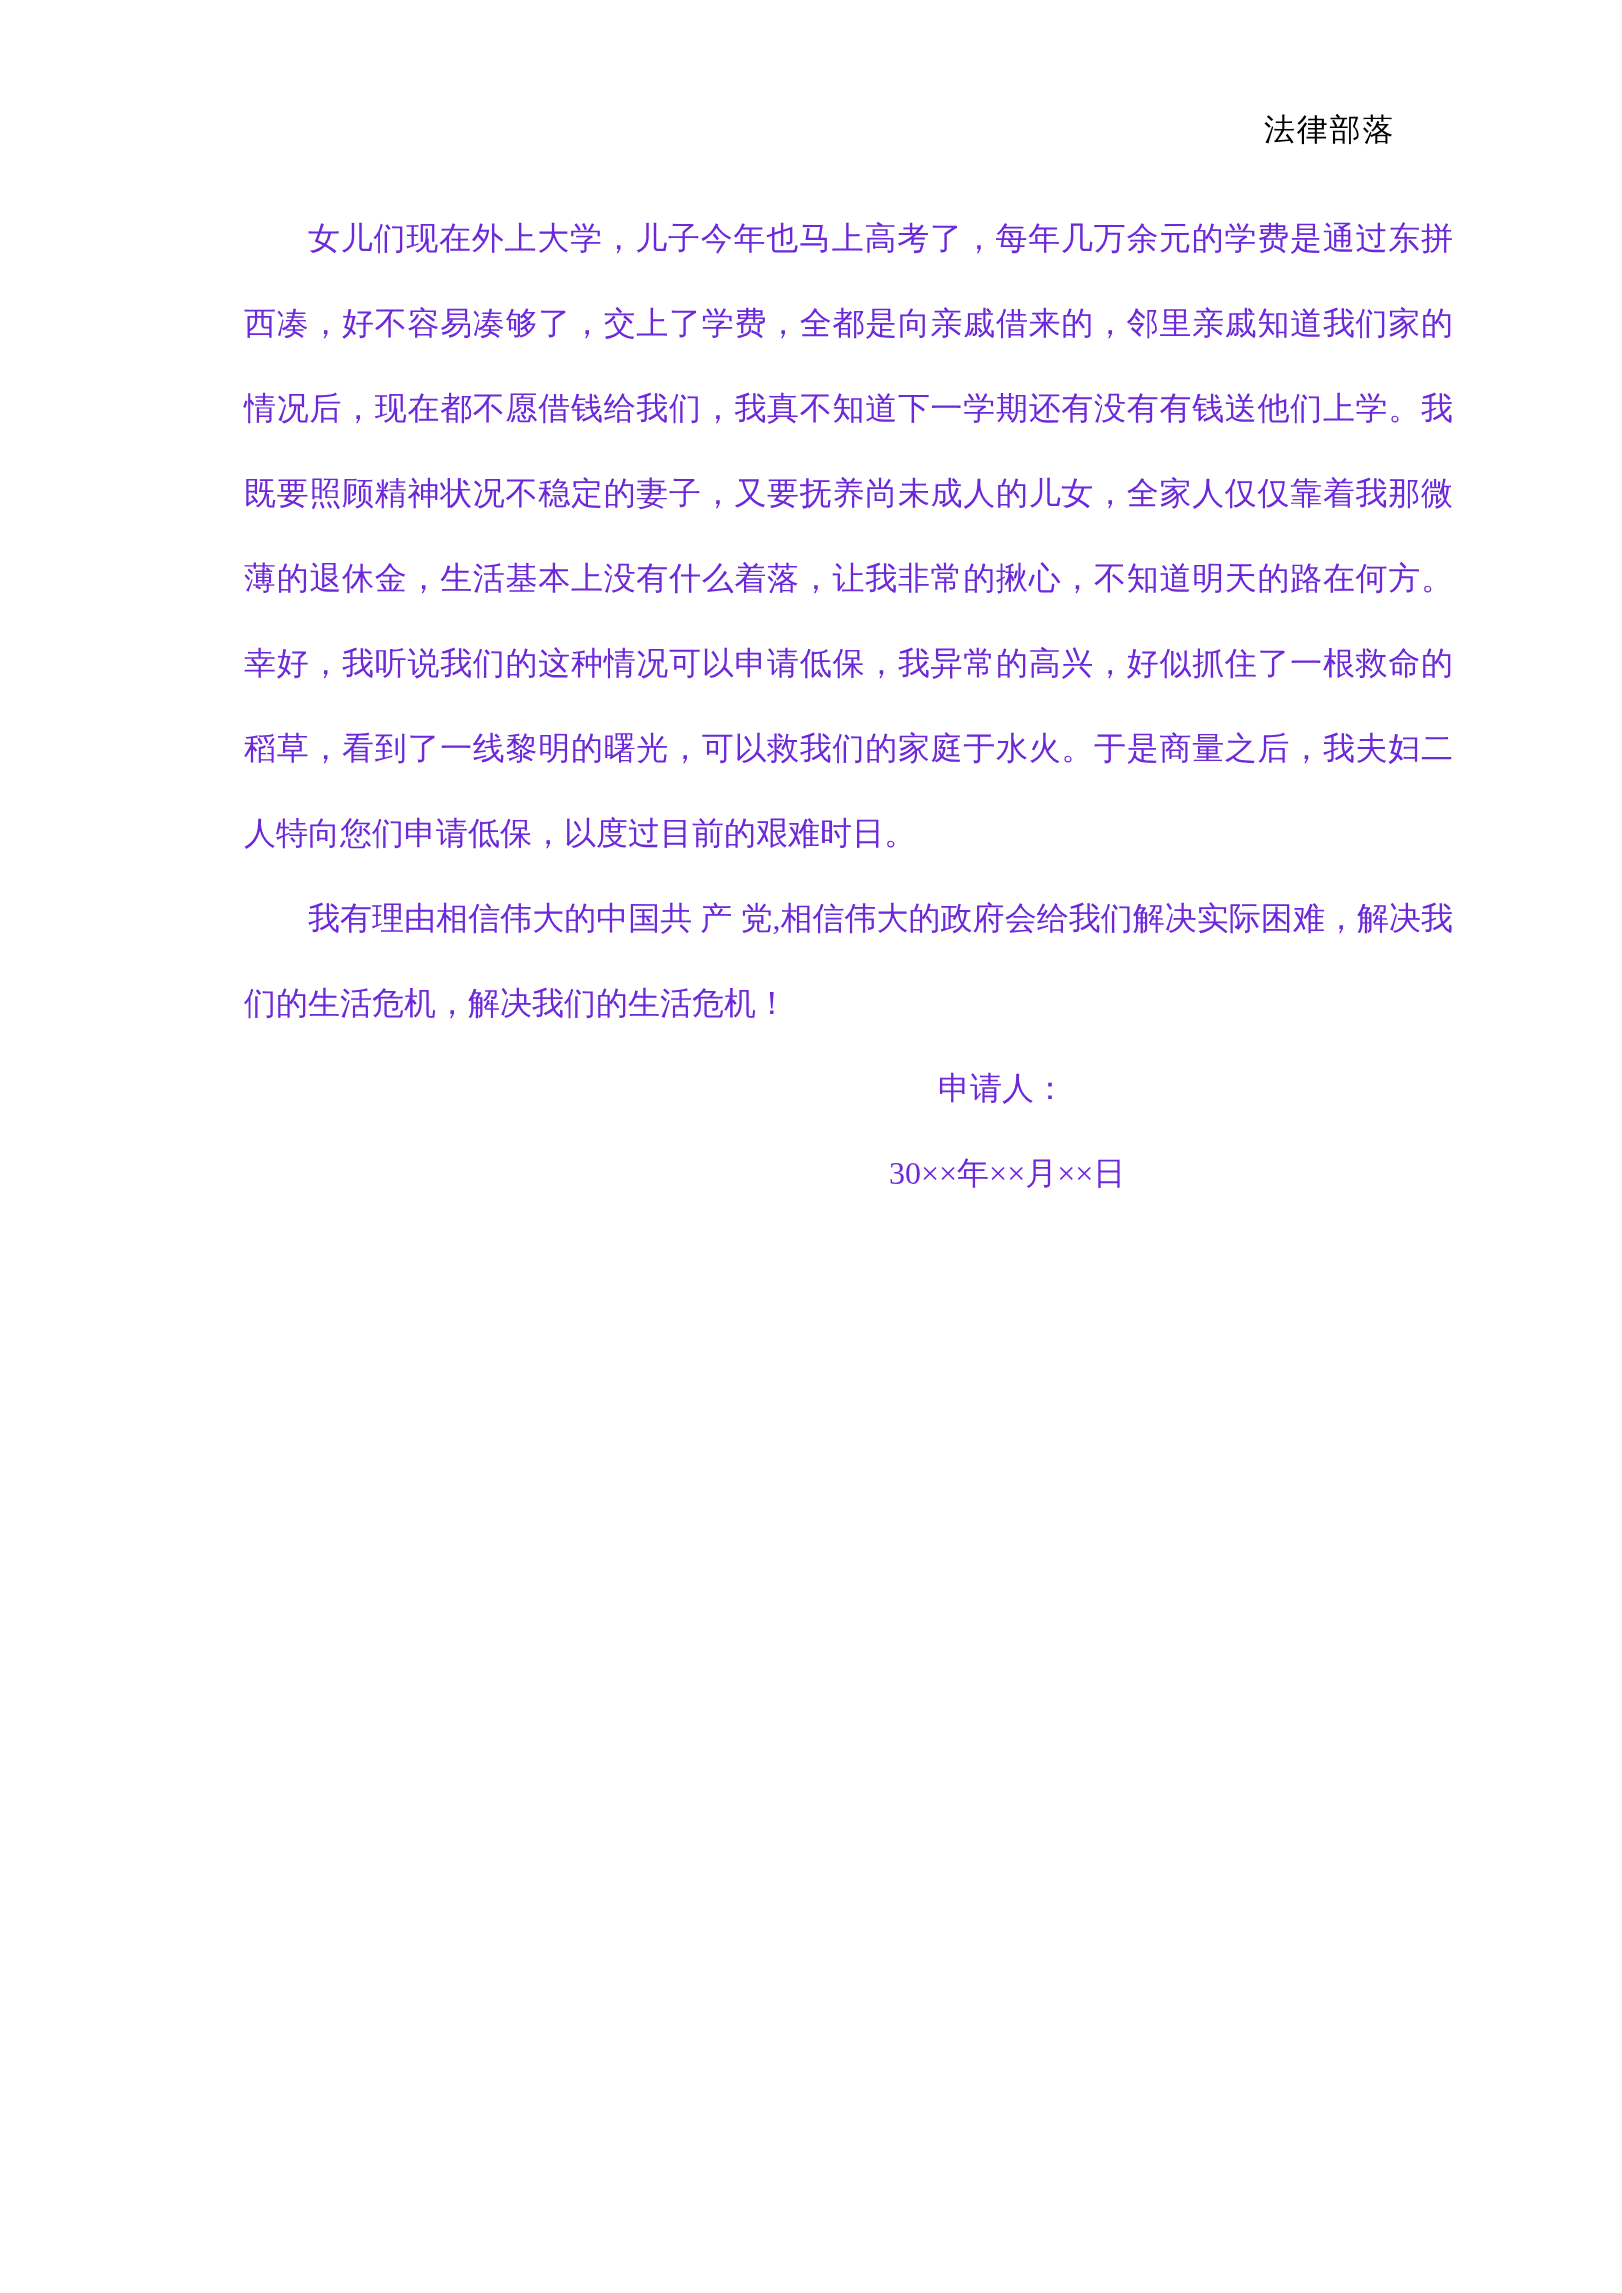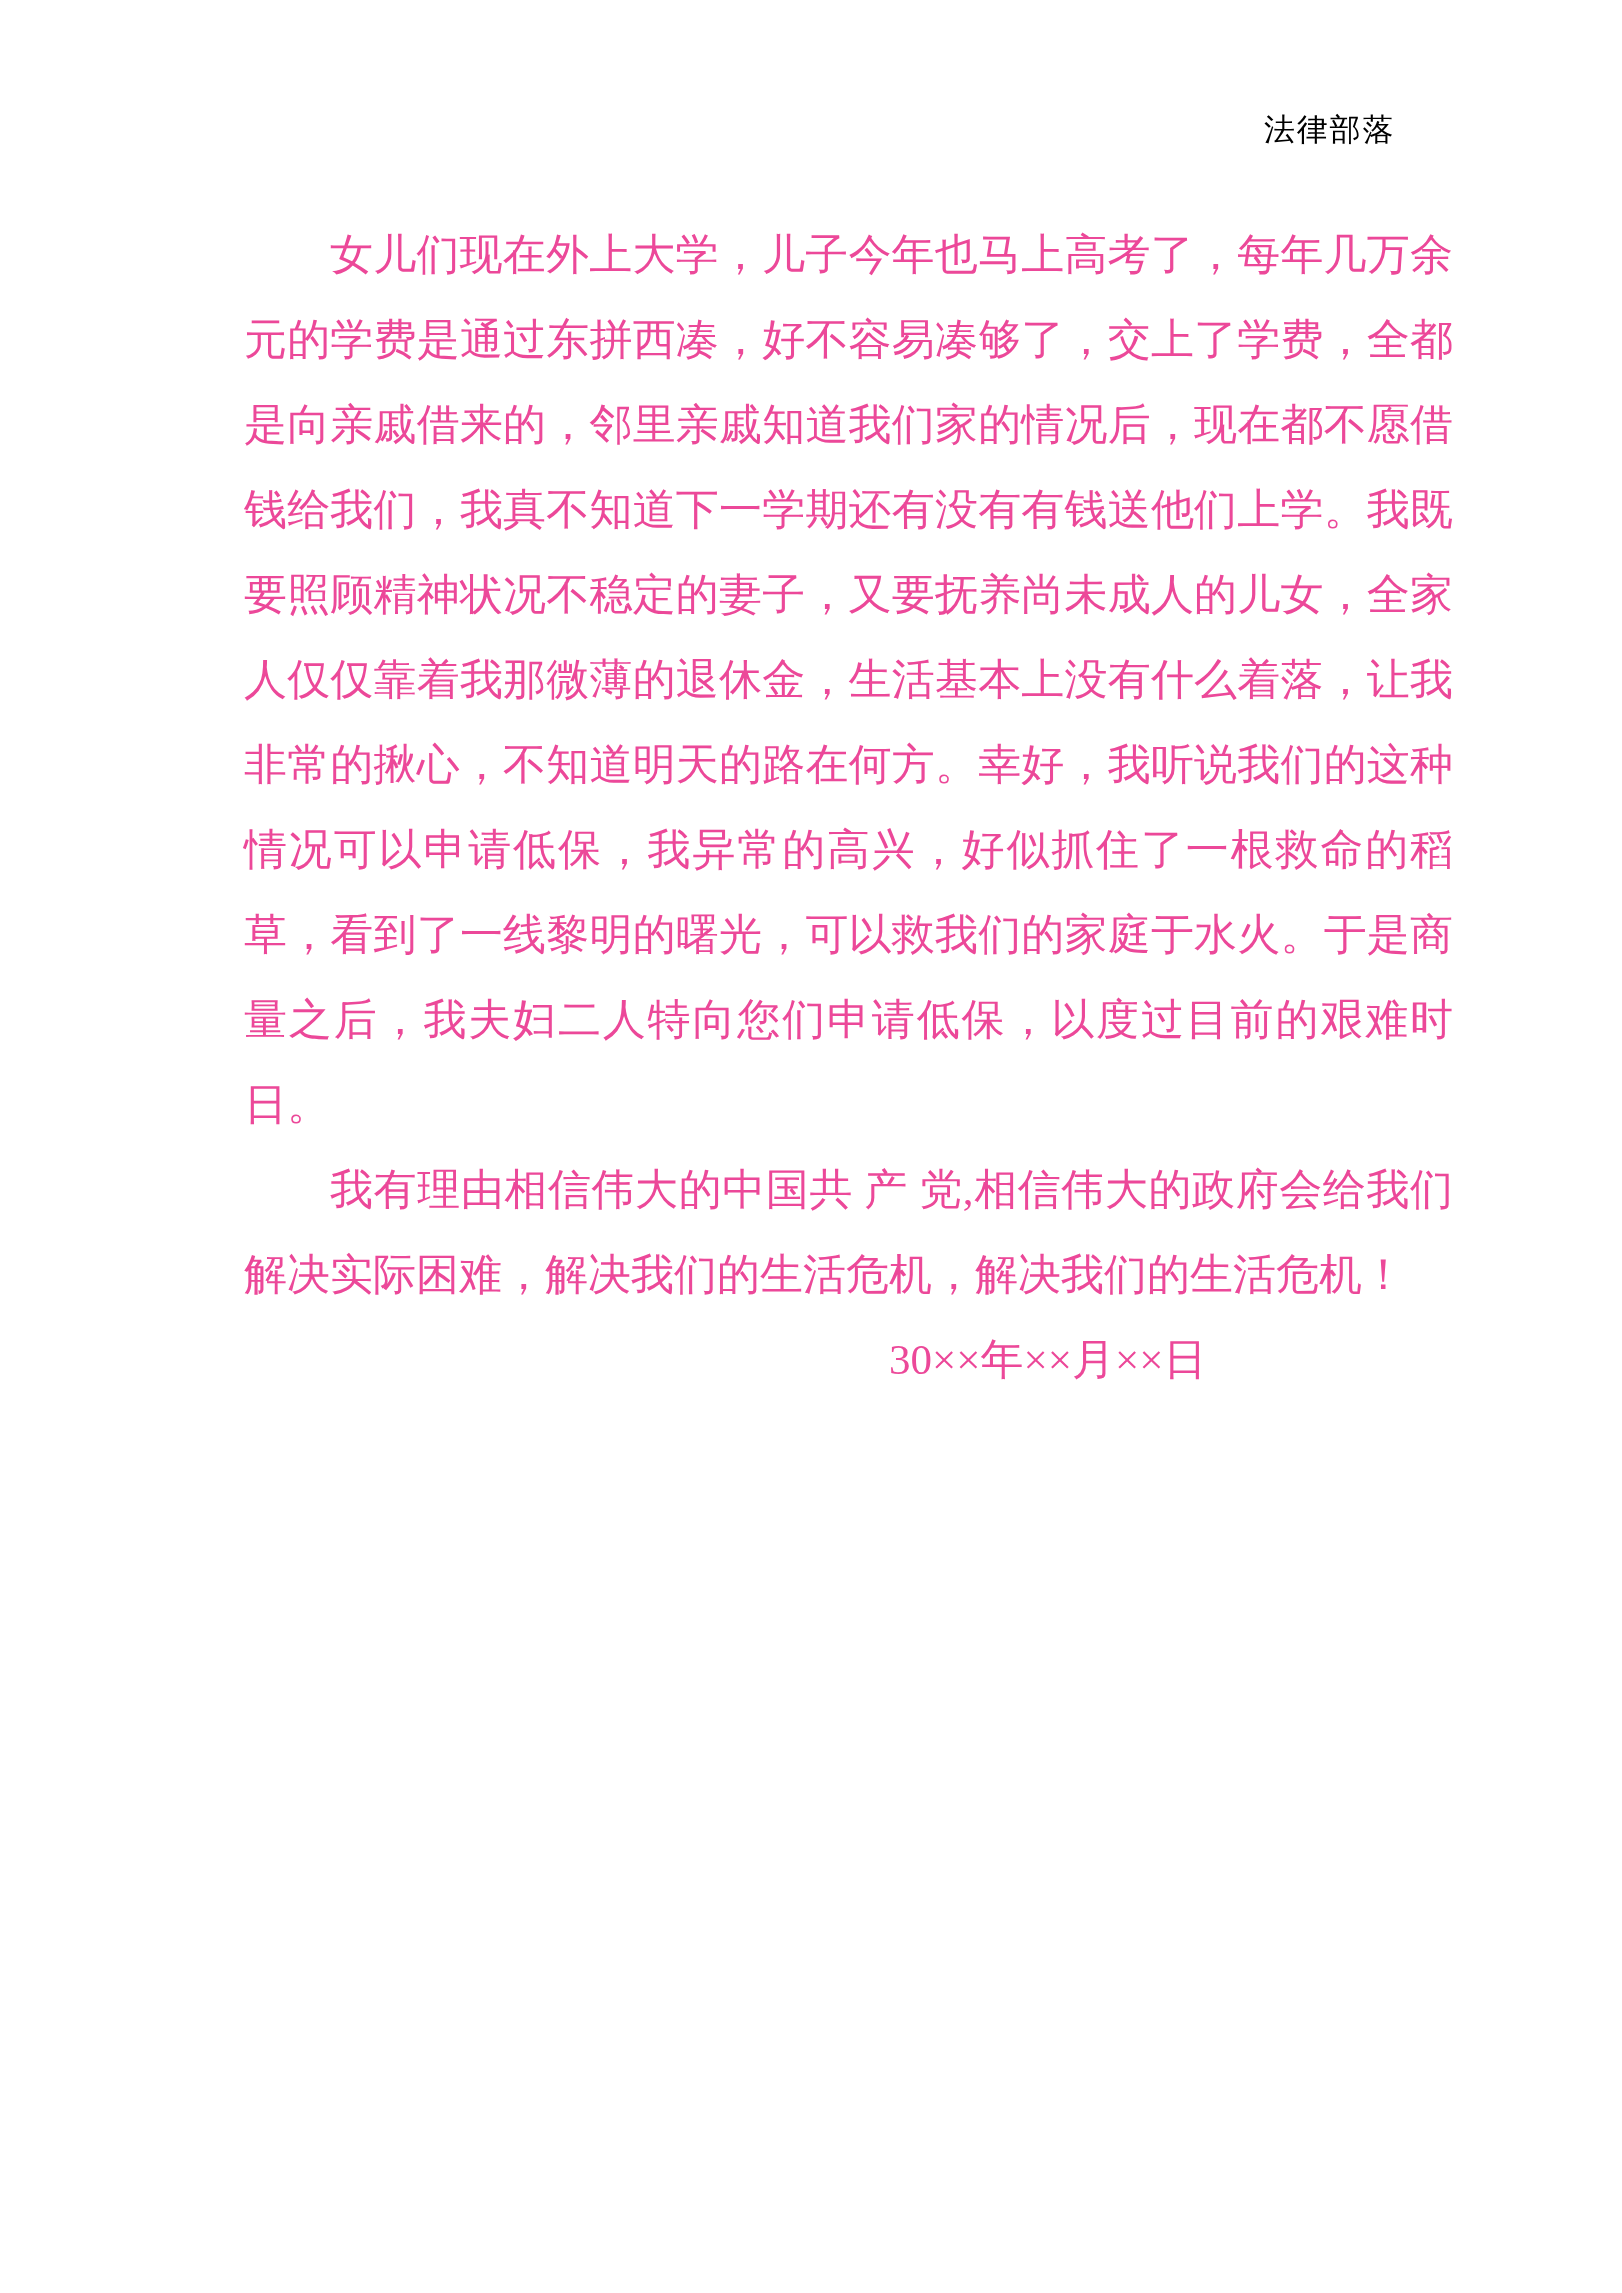--- a/index.html
+++ b/index.html
@@ -19,25 +19,25 @@
     top: 115px;
     font-size: 31px;
     line-height: 29px;
     letter-spacing: 1.8px;
     color: #000000;
     white-space: nowrap;
   }
   .letter {
     position: absolute;
     left: 244px;
-    top: 212px;
+    top: 196px;
     width: 1209px;
-    font-size: 43px;
+    font-size: 32px;
     line-height: 85px;
-    color: #ec4899;
+    color: #6d28d9;
   }
   .letter p { margin: 0; }
   .para {
     text-indent: 2em;
     text-align: justify;
     text-align-last: left;
     text-justify: inter-ideograph;
     word-break: break-all;
     overflow-wrap: break-word;
   }
@@ -53,19 +53,20 @@
   <div class="site-mark">法律部落</div>
 
   <div class="letter">
 
     <p class="para">女儿们现在外上大学，儿子今年也马上高考了，每年几万余元的学费是通过东拼西凑，好不容易凑够了，交上了学费，全都是向亲戚借来的，邻里亲戚知道我们家的情况后，现在都不愿借钱给我们，我真不知道下一学期还有没有有钱送他们上学。我既要照顾精神状况不稳定的妻子，又要抚养尚未成人的儿女，全家人仅仅靠着我那微薄的退休金，生活基本上没有什么着落，让我非常的揪心，不知道明天的路在何方。幸好，我听说我们的这种情况可以申请低保，我异常的高兴，好似抓住了一根救命的稻草，看到了一线黎明的曙光，可以救我们的家庭于水火。于是商量之后，我夫妇二人特向您们申请低保，以度过目前的艰难时日。</p>
 
     <p class="para">我有理由相信伟大的中国共 产 党,相信伟大的政府会给我们解决实际困难，解决我们的生活危机，解决我们的生活危机！</p>
 
 
 
+    <p class="sig-label">申请人：</p>
 
     <p class="sig-date">30××年××月××日</p>
 
   </div>
 
 </div>
 
 
 </body></html>

